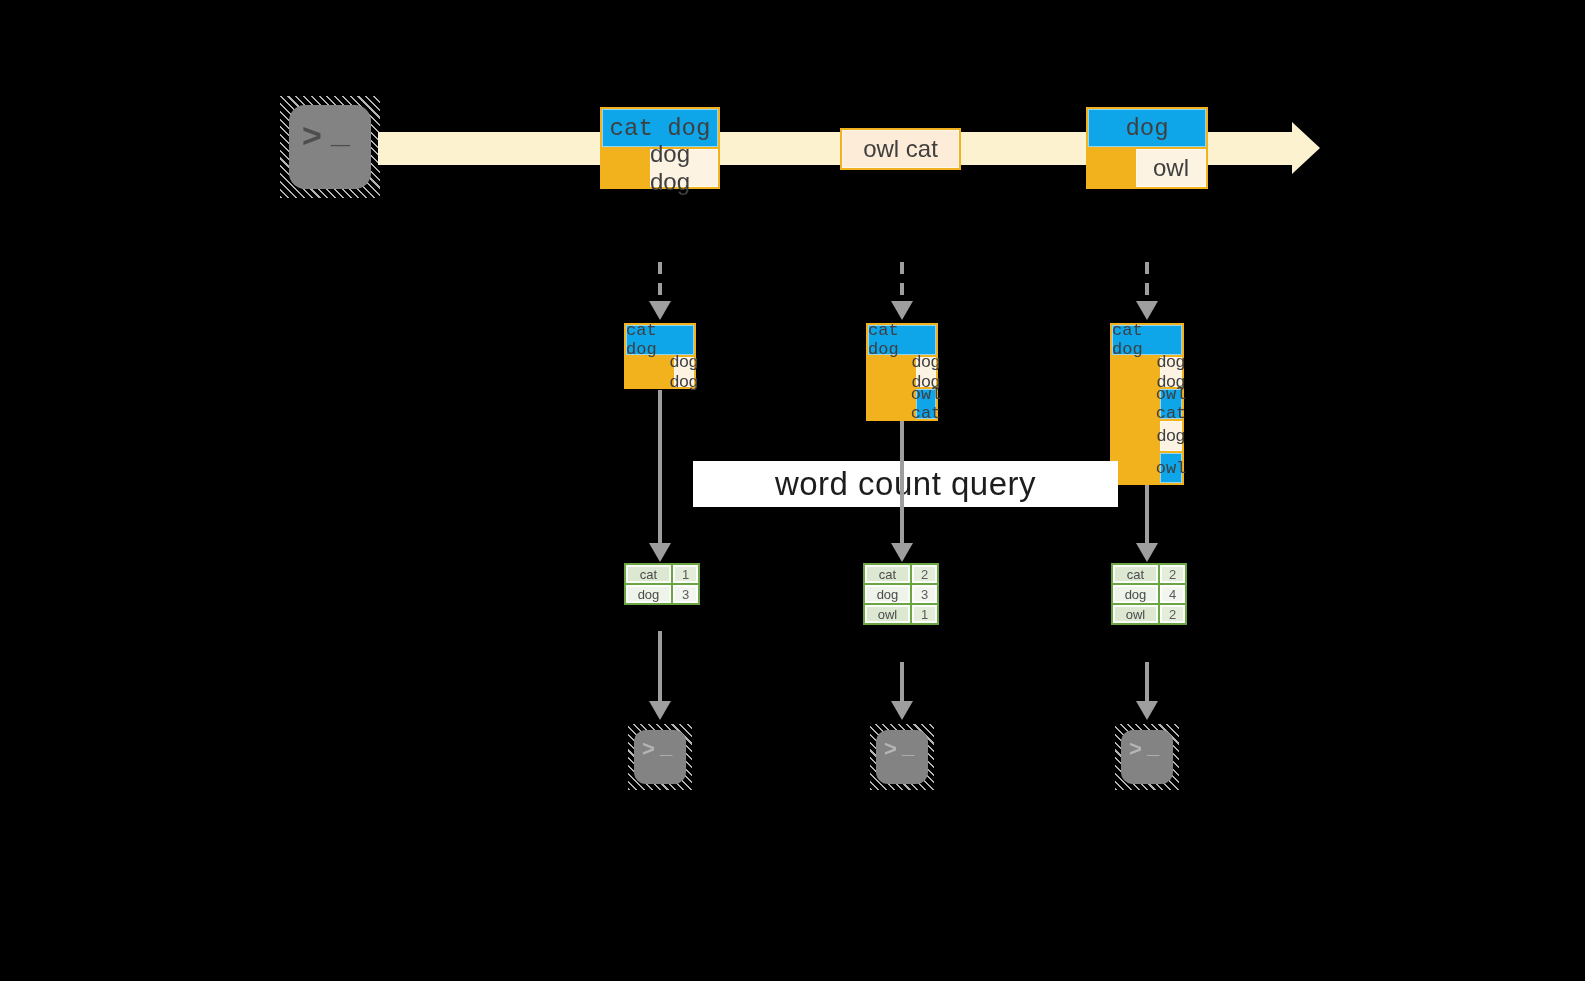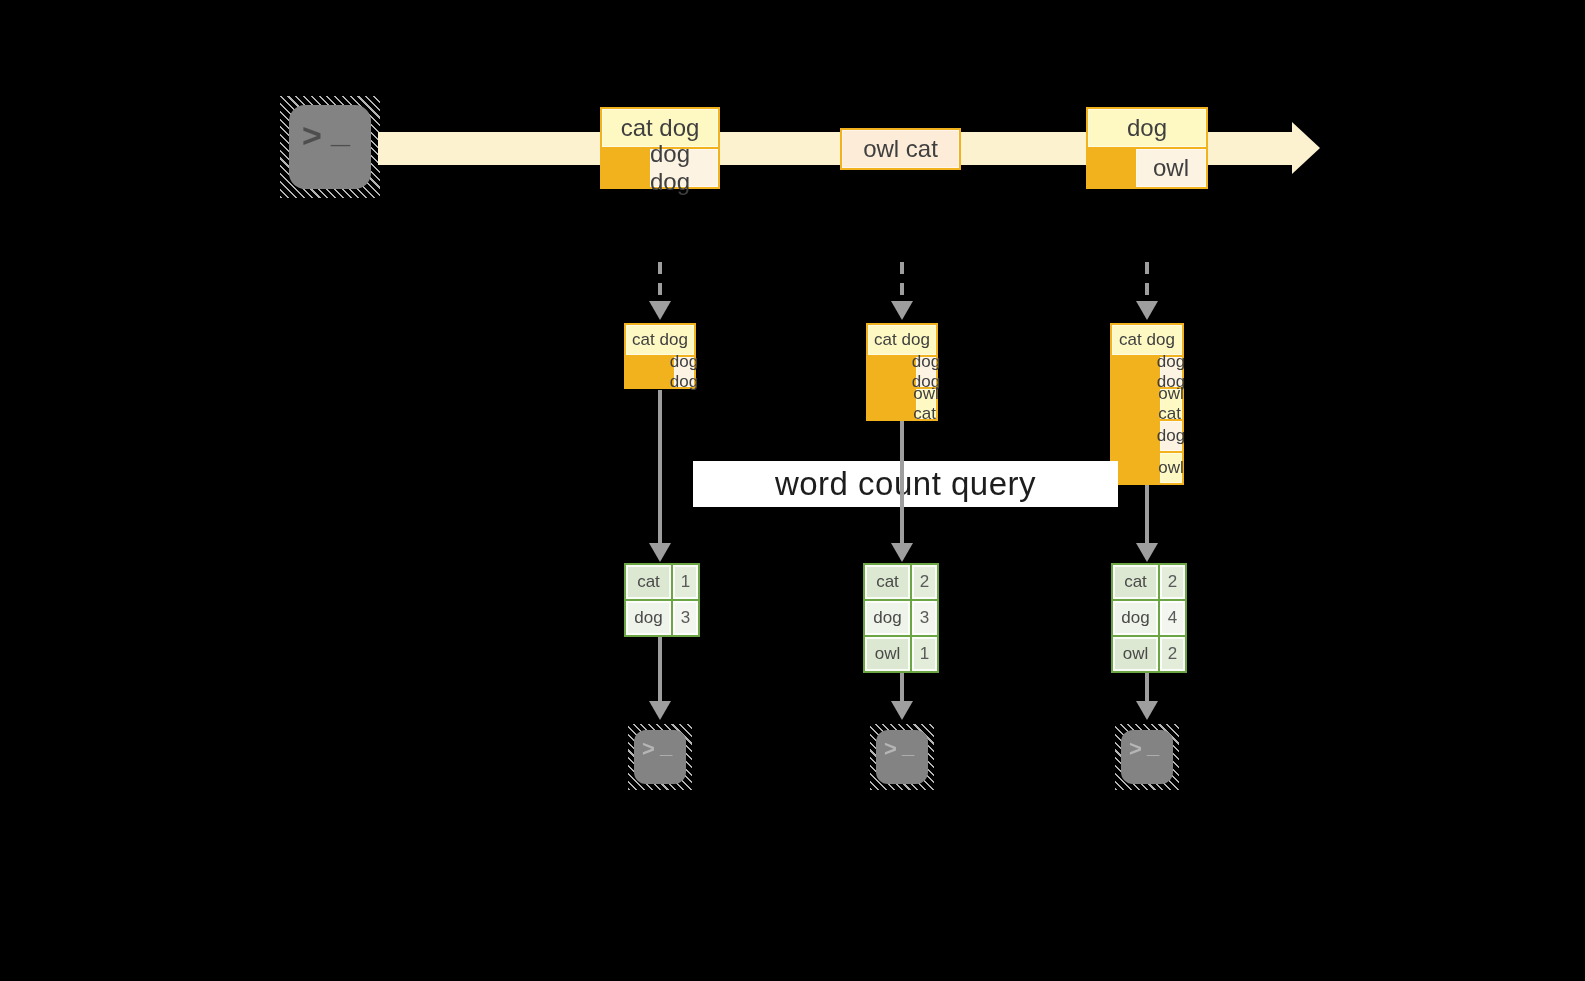--- a/index.html
+++ b/index.html
@@ -40,21 +40,21 @@
     position:absolute;border:2.5px solid #f2b21d;background:#f2b21d;
     display:flex;flex-direction:column;box-sizing:border-box;
   }
   .gold-box .row{
     display:flex;align-items:center;justify-content:center;
     color:#3f3f3f;box-shadow:inset 0 0 0 1px rgba(255,255,255,.55);
   }
   .gold-box .row + .row{margin-top:2px;margin-left:48px;}
   .ebox .row{height:38px;font-size:24px;}
   .stack .row{height:30px;font-size:17px;}
-  .peach{background:#fef9c3;}
+  .peach{background:#0ea5e9;font-family:Liberation Mono, monospace;}
   .cream{background:#fdf3e3;}
   .midpeach{background:#fcecd8;}
 
   
   .vline{width:4px;background:#9e9e9e;position:absolute;z-index:2;}
   .vdash{
     width:4px;position:absolute;z-index:2;
     background:repeating-linear-gradient(to bottom,#9e9e9e 0 12px,rgba(0,0,0,0) 12px 21px);
   }
   .vhead{
@@ -74,22 +74,22 @@
   }
 
   
   .gtable{
     position:absolute;border:2.5px solid #6ca644;background:#6ca644;
     display:flex;flex-direction:column;box-sizing:border-box;z-index:3;
   }
   .grow{display:flex;}
   .grow + .grow{margin-top:2px;}
   .gcell{
-    height:34px;display:flex;align-items:center;justify-content:center;
-    font-size:17px;color:#4a4a4a;box-shadow:inset 0 0 0 2px rgba(255,255,255,.85);
+    height:18px;display:flex;align-items:center;justify-content:center;
+    font-size:13px;color:#4a4a4a;box-shadow:inset 0 0 0 2px rgba(255,255,255,.85);
   }
   .gword{width:45px;}
   .gcount{width:25px;margin-left:2px;color:#5a5a5a;}
   .grow.dark .gword{background:#dde8d2;}
   .grow.dark .gcount{background:#e3edda;}
   .grow.light .gword{background:#eff4ea;}
   .grow.light .gcount{background:#f2f6ee;}
 </style>
 </head>
 <body>

